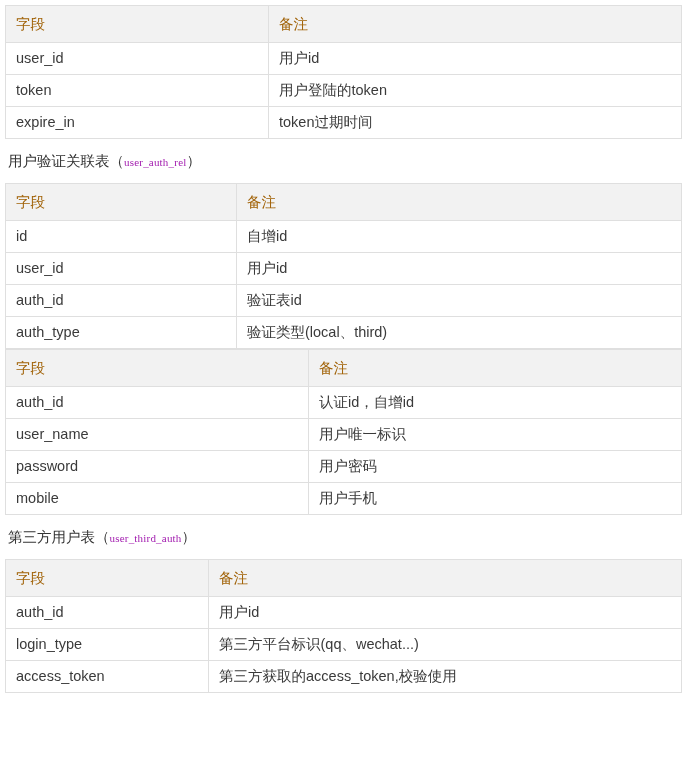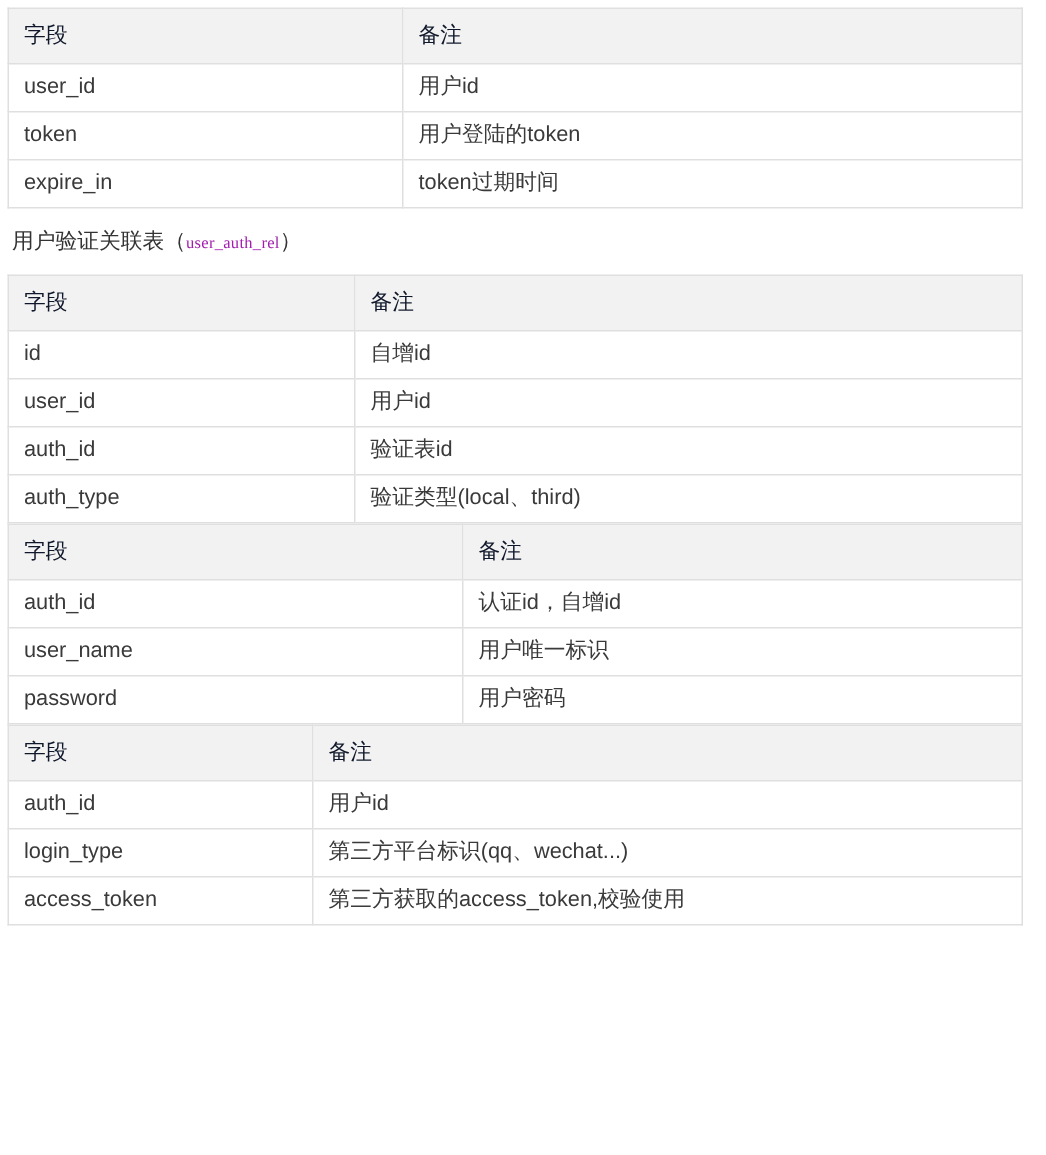--- a/index.html
+++ b/index.html
@@ -42,21 +42,21 @@
     font-size: 14.5px;
     font-weight: normal;
     color: #3a3a3a;
     white-space: nowrap;
     overflow: hidden;
   }
   .schema-table thead th {
     background: #f2f2f2;
     height: 36px;
     line-height: 36px;
-    color: #0f172a;
+    color: #a16207;
     border-bottom: 1px solid #dfdfdf;
   }
   .schema-table tbody tr td {
     background: #ffffff;
   }
 
   
   .table-caption {
     font-size: 14.5px;
     color: #333333;
@@ -155,24 +155,29 @@
             <td>认证id，自增id</td>
           </tr>
           <tr>
             <td>user_name</td>
             <td>用户唯一标识</td>
           </tr>
           <tr>
             <td>password</td>
             <td>用户密码</td>
           </tr>
-        </tbody>
-      </table>
-    </div>
-    <div class="block">
+          <tr>
+            <td>mobile</td>
+            <td>用户手机</td>
+          </tr>
+        </tbody>
+      </table>
+    </div>
+    <div class="block">
+      <div class="table-caption"><span>第三方用户表</span><span>（</span><span class="code">user_third_auth</span><span>）</span></div>
       <table class="schema-table">
         <colgroup>
           <col style="width: 203px;">
           <col>
         </colgroup>
         <thead>
           <tr>
             <th>字段</th>
             <th>备注</th>
           </tr>

